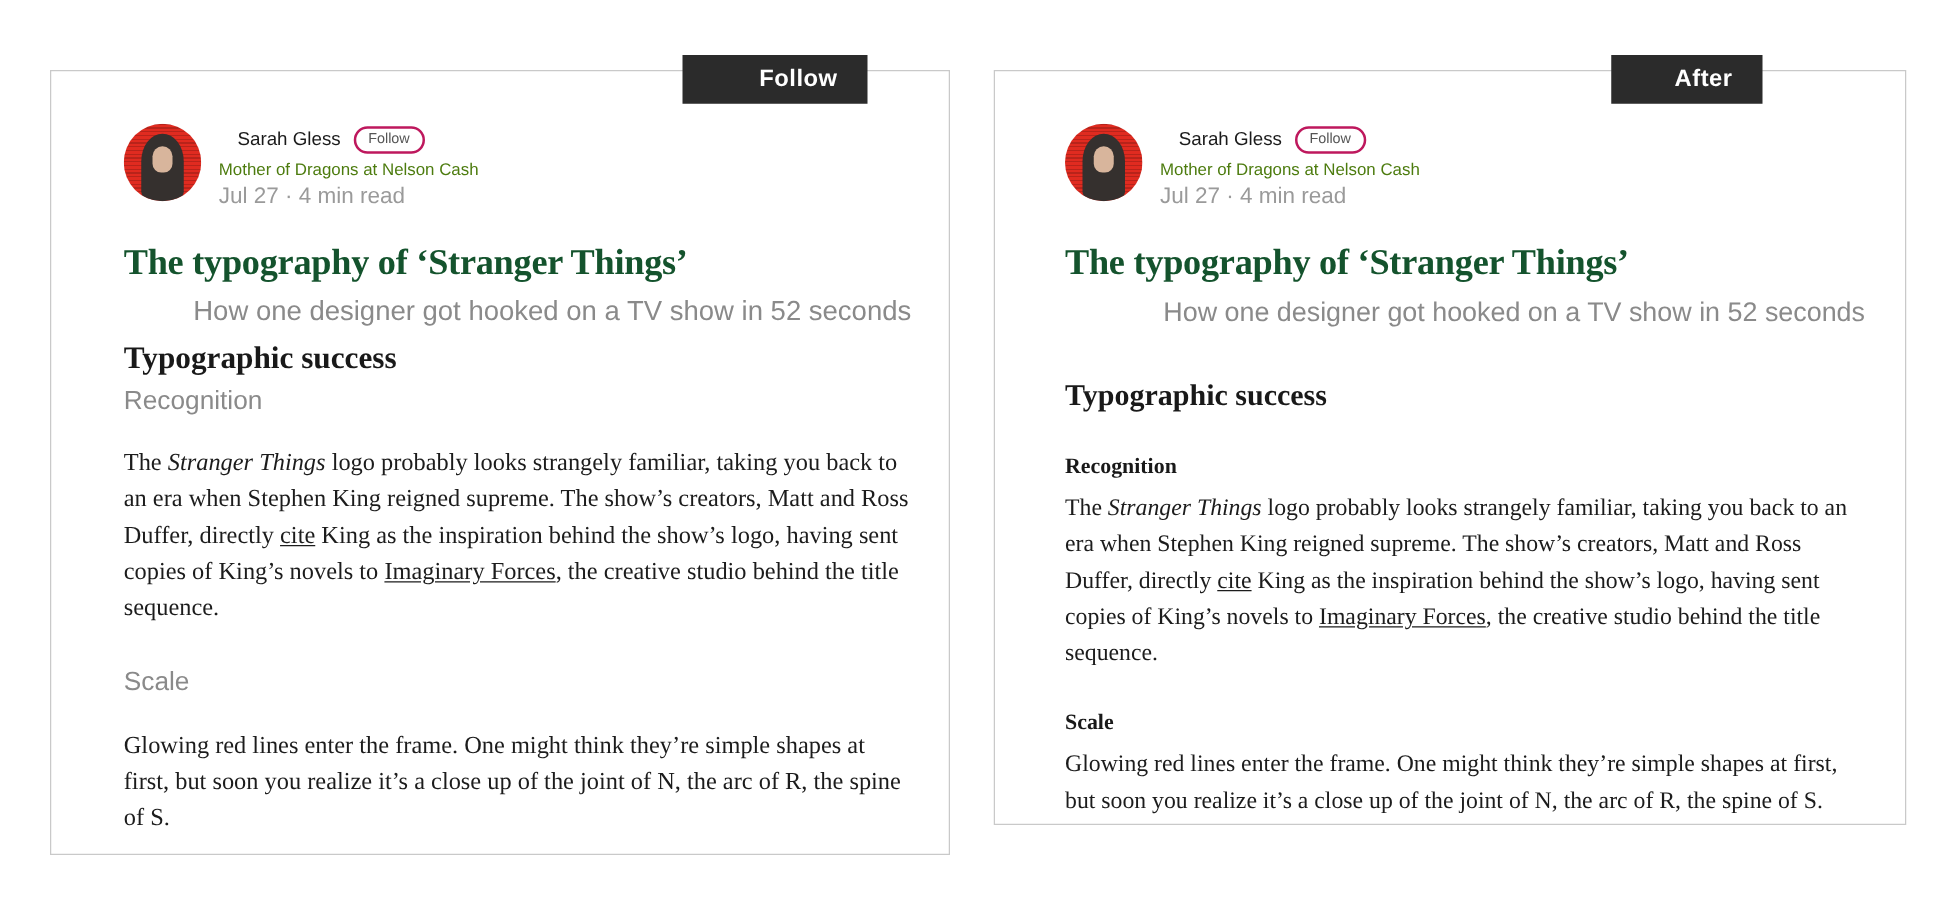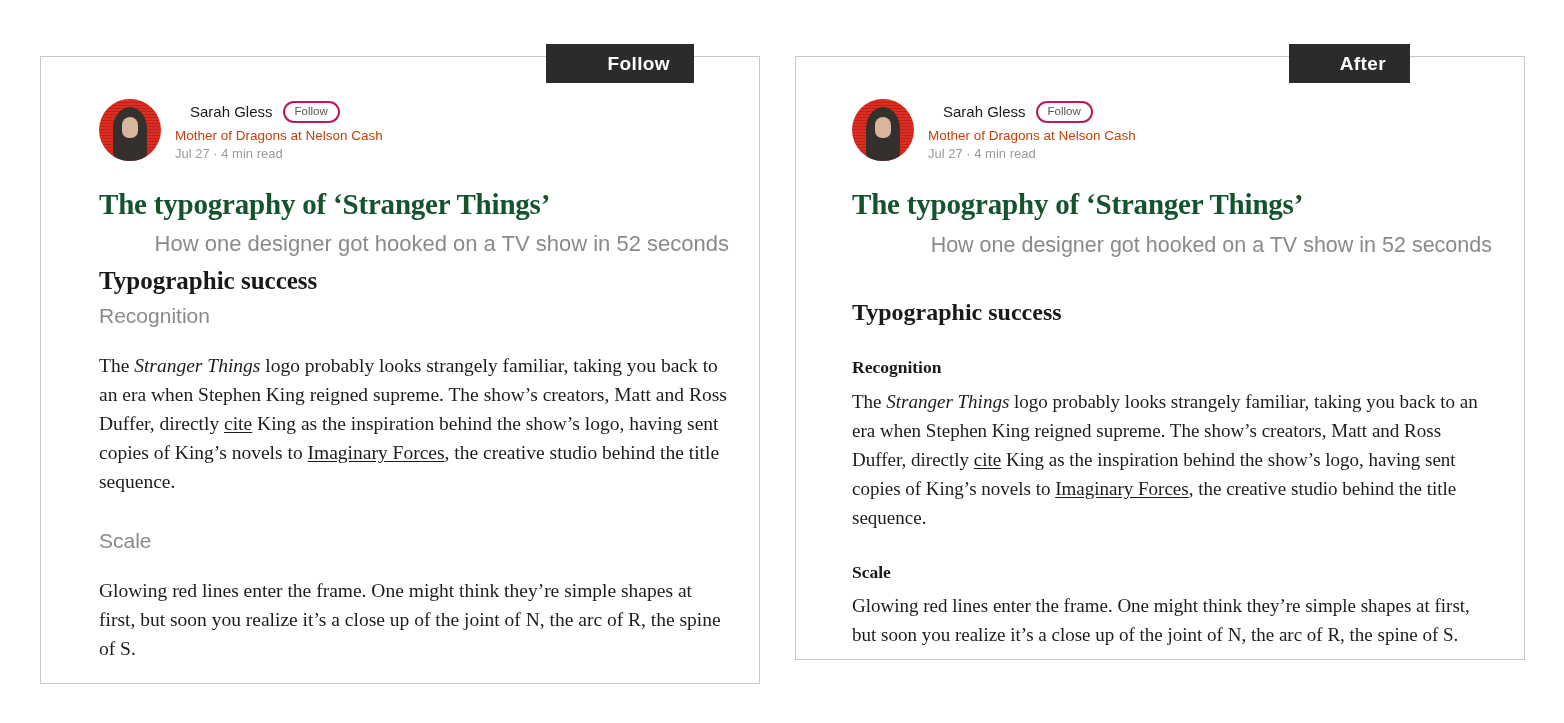--- a/index.html
+++ b/index.html
@@ -120,25 +120,25 @@
     color: #555555;
     border: 2px solid #be185d;
     border-radius: 11px;
     padding: 2px 10px 3px;
     line-height: 1.1;
     background: #ffffff;
     cursor: pointer;
   }
   .sub-line {
     font-size: 13.5px;
-    color: #c2410c;
+    color: #4d7c0f;
     margin-top: 5px;
   }
   .meta-line {
-    font-size: 13px;
+    font-size: 18px;
     color: #9a9a9a;
     margin-top: 3px;
   }
 
   
   .title {
     font-family: "Liberation Serif", serif;
     font-weight: bold;
     color: #14532d;
     letter-spacing: -0.2px;

